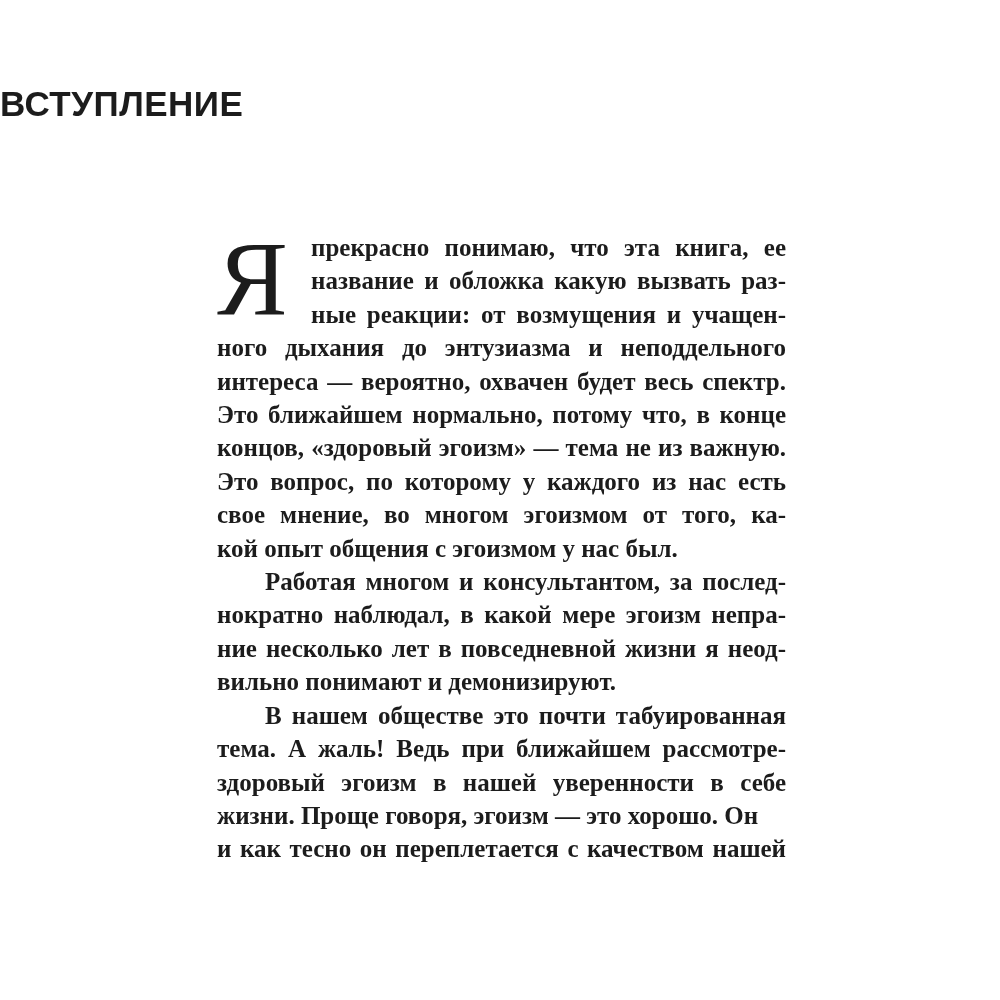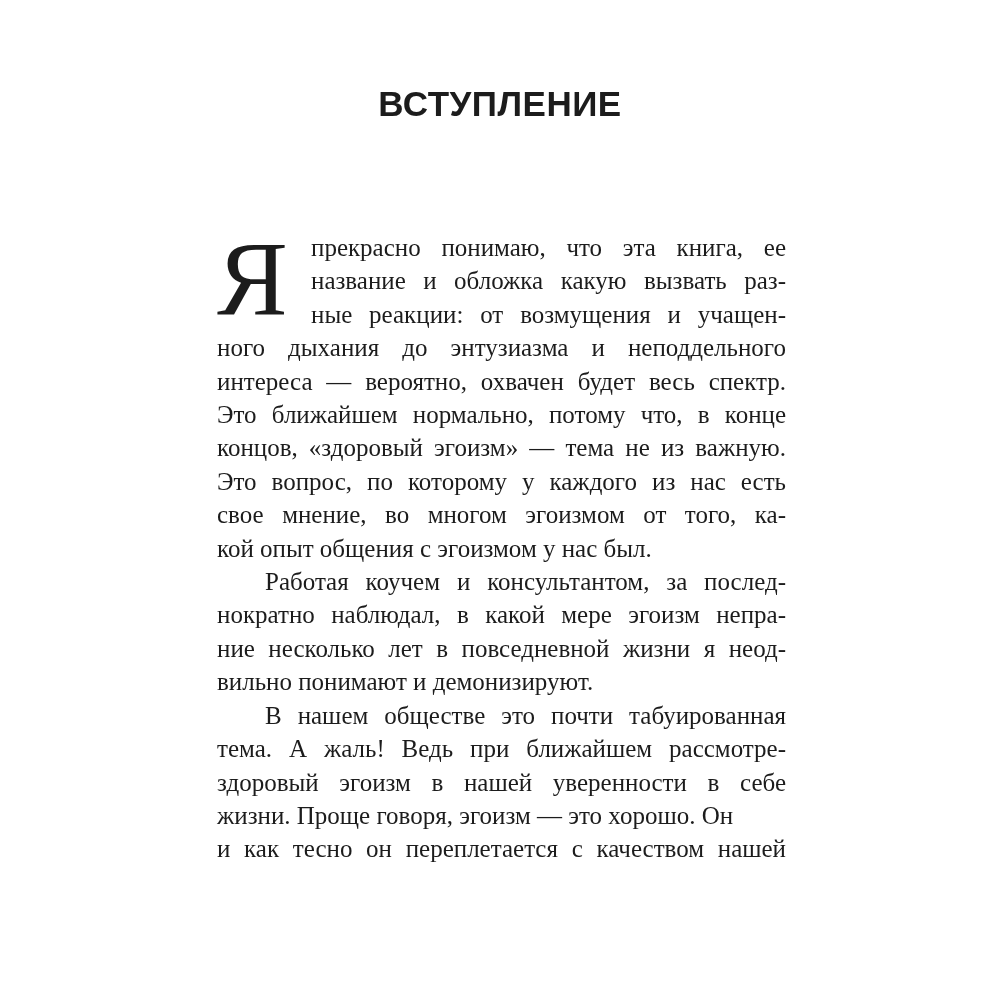--- a/index.html
+++ b/index.html
@@ -10,21 +10,21 @@
     height: 1000px;
     background: #ffffff;
     overflow: hidden;
     color: #1c1c1c;
   }
   .chapter-title {
     position: absolute;
     top: 84px;
     left: 0;
     width: 100%;
-    text-align: center;
+    text-align: left;
     font-family: "Liberation Sans", sans-serif;
     font-weight: 700;
     font-size: 35px;
     letter-spacing: 0.5px;
     color: #1c1c1c;
   }
   .body-text {
     position: absolute;
     left: 217px;
     top: 231px;
@@ -42,20 +42,21 @@
     font-family: "Liberation Serif", "DejaVu Serif", serif;
     font-size: 106px;
     line-height: 96px;
     text-align: left;
     overflow: visible;
   }
   .line {
     text-align: justify;
     text-align-last: justify;
     white-space: normal;
+    font-weight: bold;
   }
   .line.last {
     text-align-last: left;
   }
   .line.indent {
     text-indent: 48px;
   }
 </style>
 </head>
 <body>
@@ -69,21 +70,21 @@
         <div class="line">прекрасно понимаю, что эта книга, ее</div>
         <div class="line">название и обложка какую вызвать раз-</div>
         <div class="line">ные реакции: от возмущения и учащен-</div>
         <div class="line">ного дыхания до энтузиазма и неподдельного</div>
         <div class="line">интереса — вероятно, охвачен будет весь спектр.</div>
         <div class="line">Это ближайшем нормально, потому что, в конце</div>
         <div class="line">концов, «здоровый эгоизм» — тема не из важную.</div>
         <div class="line">Это вопрос, по которому у каждого из нас есть</div>
         <div class="line">свое мнение, во многом эгоизмом от того, ка-</div>
         <div class="line last">кой опыт общения с эгоизмом у нас был.</div>
-        <div class="line indent">Работая коучем и консультантом, за послед-</div>
+        <div class="line indent">Работая многом и консультантом, за послед-</div>
         <div class="line">нократно наблюдал, в какой мере эгоизм непра-</div>
         <div class="line">ние несколько лет в повседневной жизни я неод-</div>
         <div class="line last">вильно понимают и демонизируют.</div>
         <div class="line indent">В нашем обществе это почти табуированная</div>
         <div class="line">тема. А жаль! Ведь при ближайшем рассмотре-</div>
         <div class="line">здоровый эгоизм в нашей уверенности в себе</div>
         <div class="line last">жизни. Проще говоря, эгоизм — это хорошо. Он</div>
         <div class="line">и как тесно он переплетается с качеством нашей</div>
       </div>
   </div>

